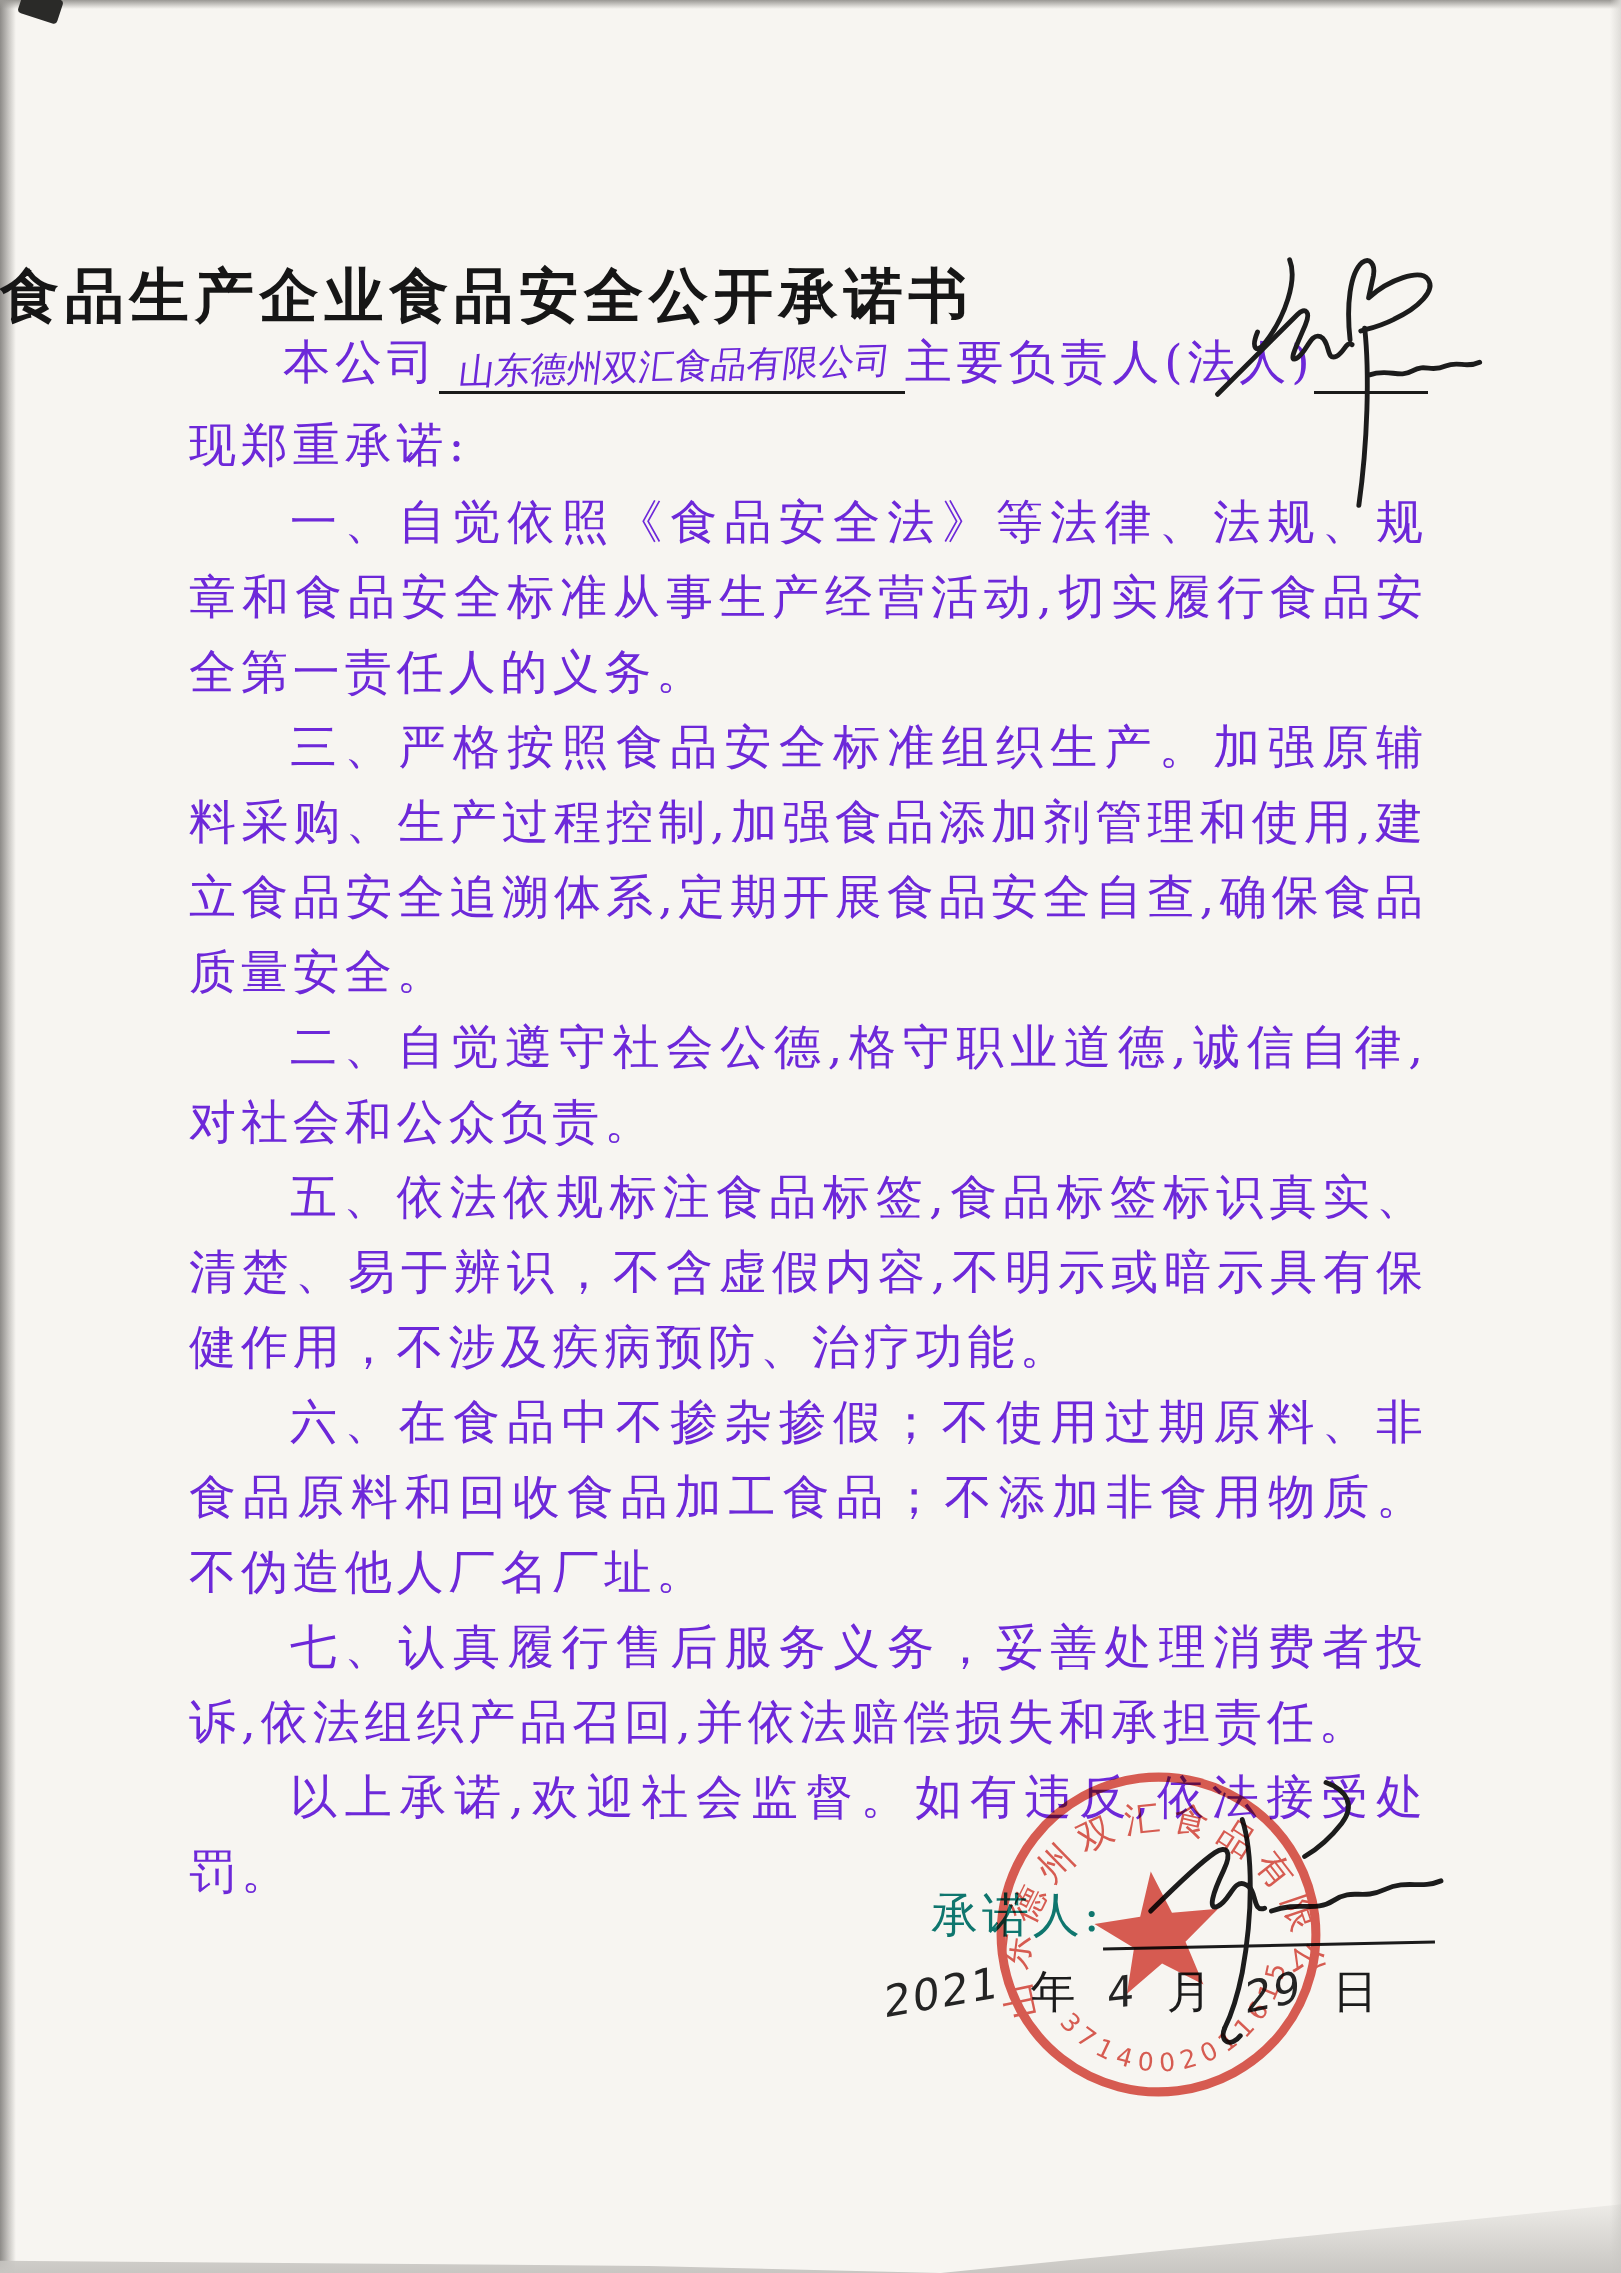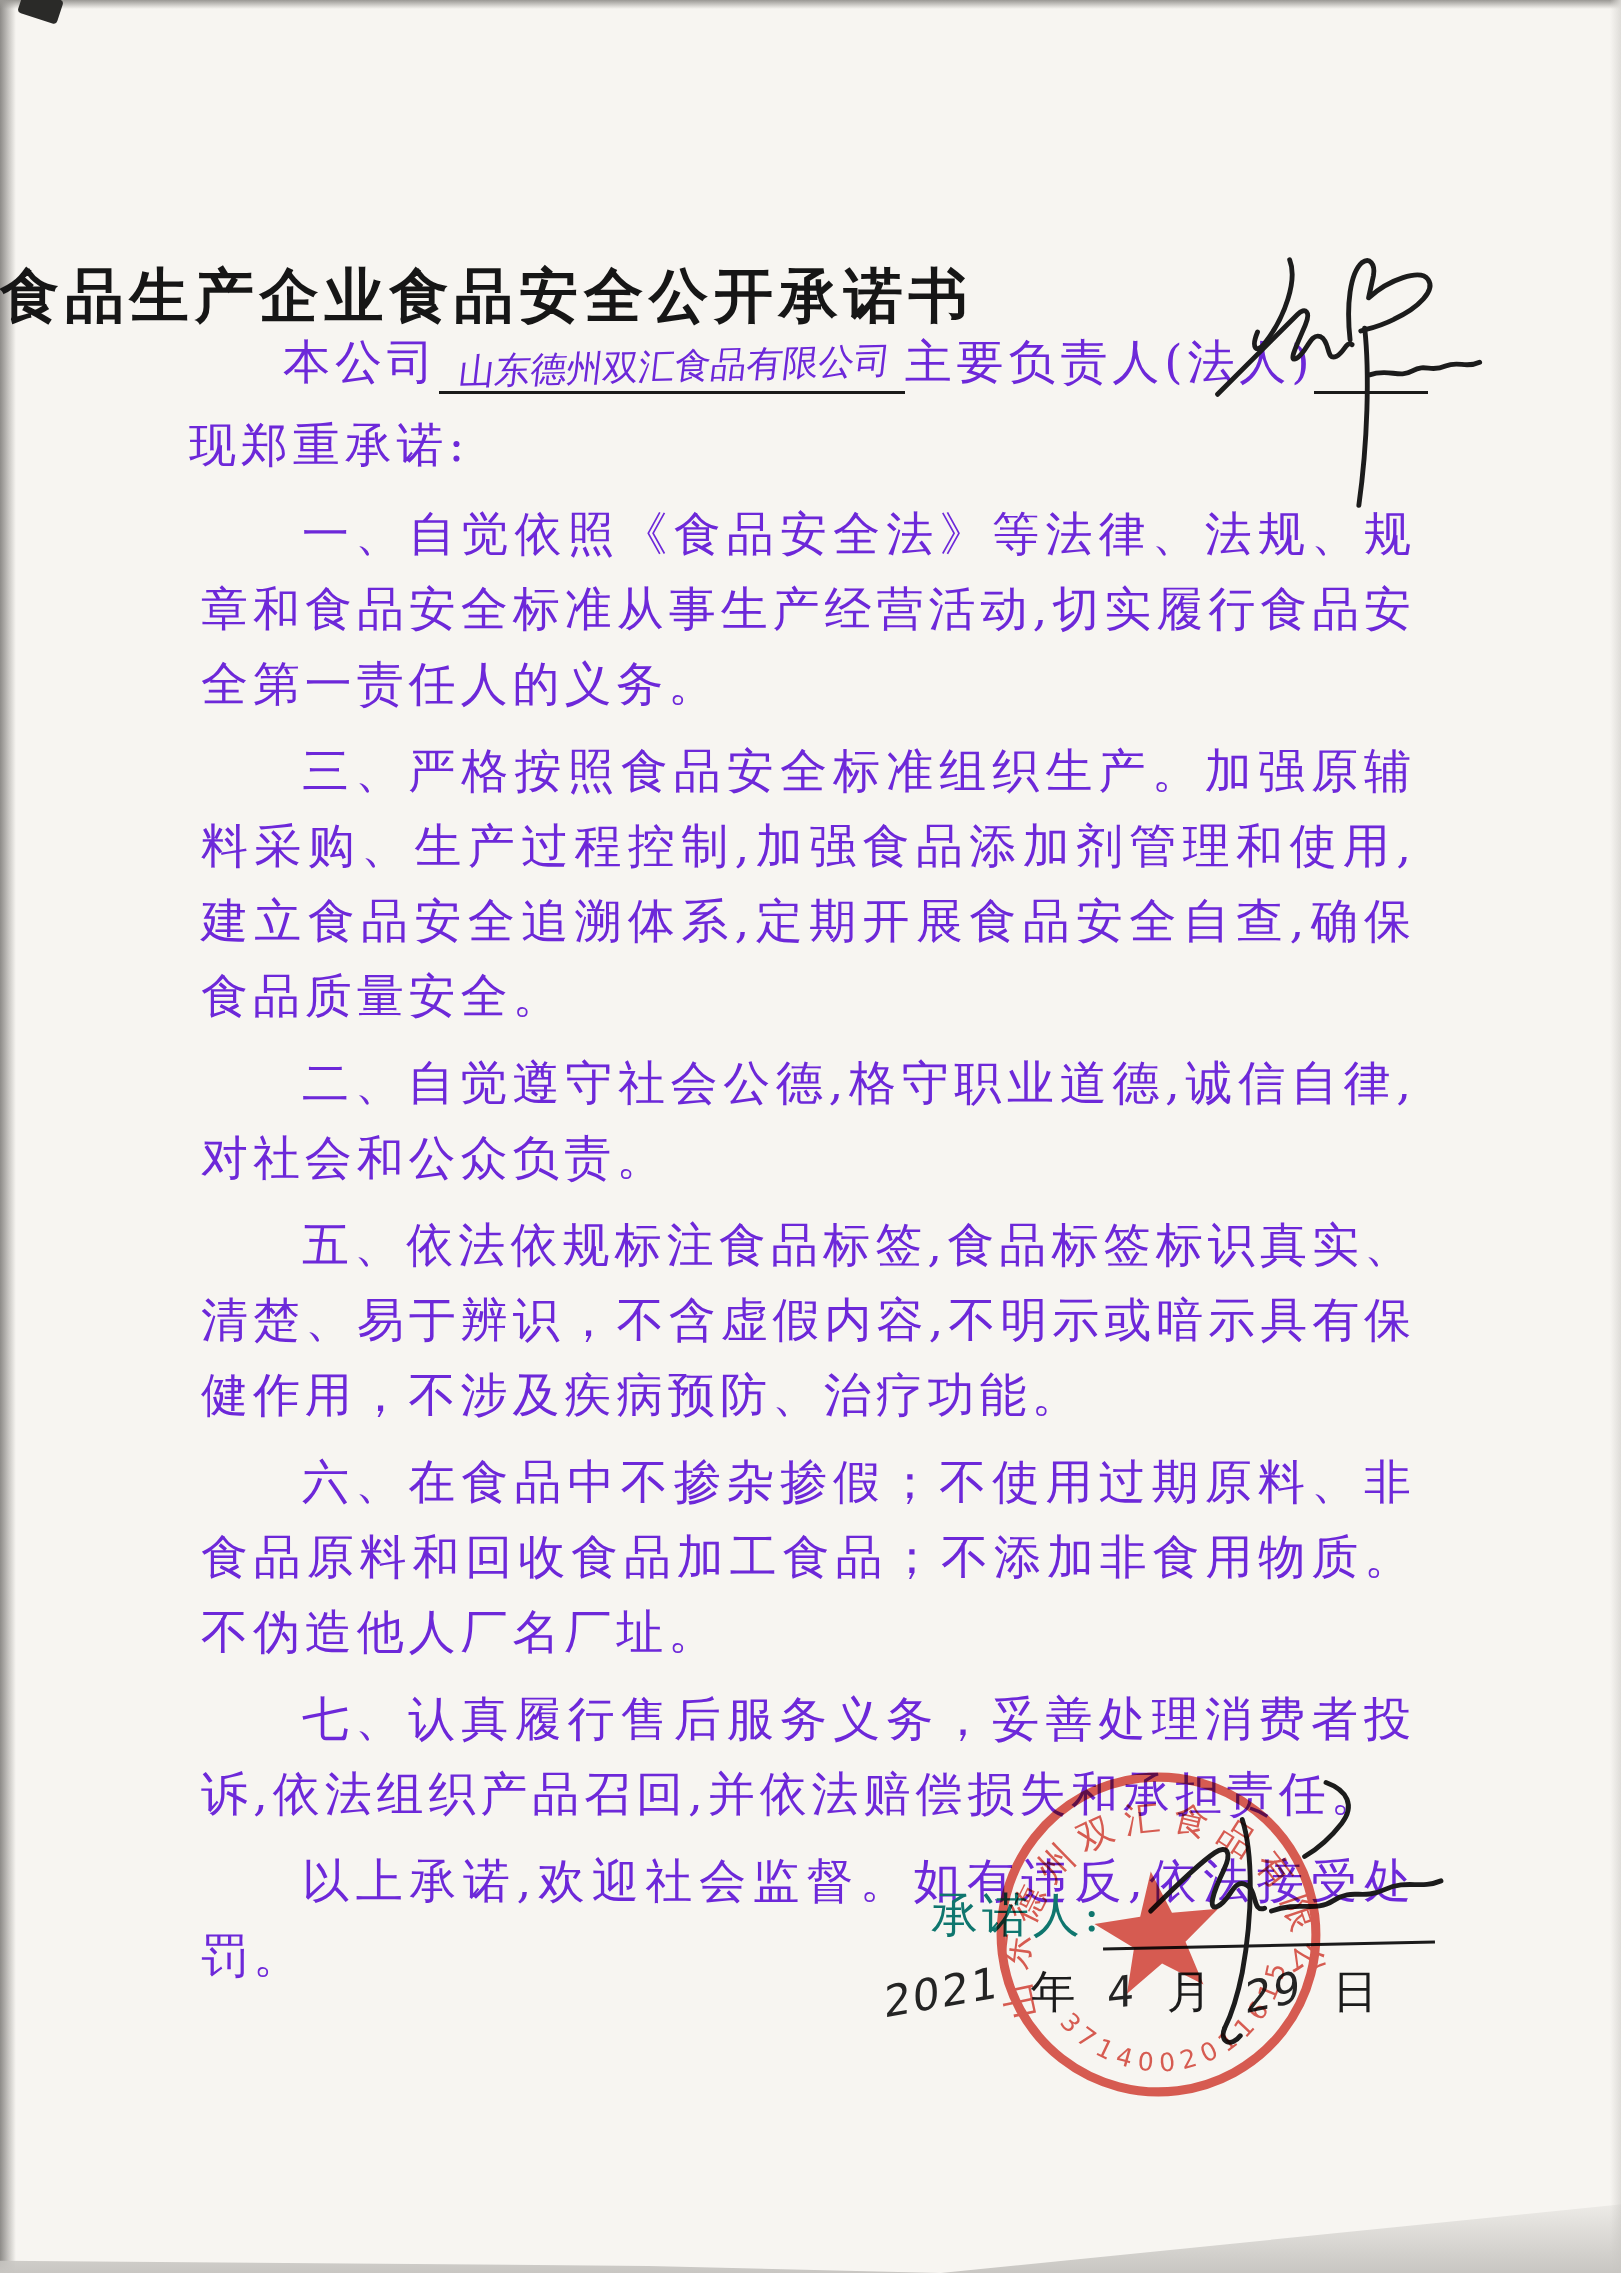--- a/index.html
+++ b/index.html
@@ -45,21 +45,21 @@
   .blank{border-bottom:3.9px solid #1a1a1a;}
   .company-blank{flex:none;width:466px;text-align:center;position:relative;}
   .hand-company{
     display:inline-block;font-family:"DejaVu Sans", sans-serif;
     font-size:36px;letter-spacing:0;
     transform:rotate(-1.5deg) skewX(-8deg);transform-origin:left bottom;
     white-space:nowrap;position:relative;top:5.9px;
   }
   .tail-blank{flex:1;}
   .pledge-line{height:90px;line-height:101px;}
-  .body p{margin:12px;text-indent:101px;text-align:justify;line-height:75px;}
+  .body p{margin:0;text-indent:101px;text-align:justify;line-height:75px;}
   
   .committer{
     position:absolute;left:931px;top:1884px;font-size:47px;letter-spacing:3.9px;
     display:flex;align-items:flex-end;white-space:nowrap;color:#0f766e;
   }
   .committer .blank{display:inline-block;width:332px;transform:rotate(-1.2deg);}
   .date-line{
     position:absolute;left:883px;top:1962px;font-size:45px;letter-spacing:2px;
     color:#1b1b1b;white-space:nowrap;
   }

